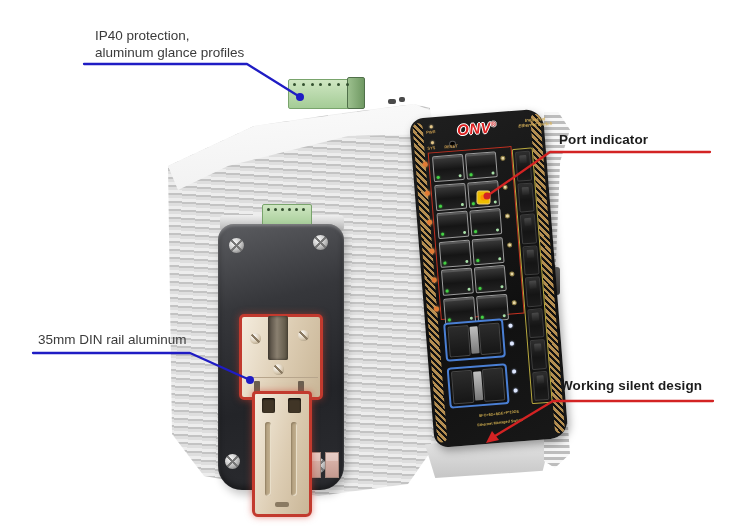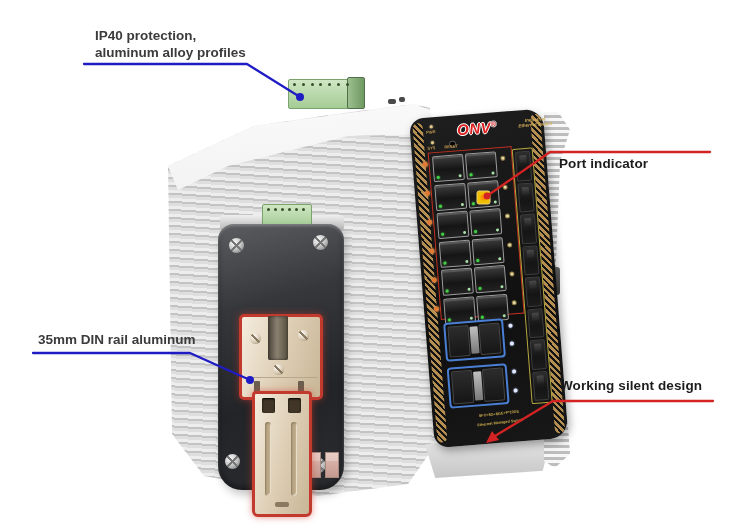--- a/index.html
+++ b/index.html
@@ -115,21 +115,21 @@
   .din-notch{left:20px;top:108px;width:14px;height:5px;background:#8a7a62;border-radius:2px;}
 
   
   .callouts{position:absolute;left:0;top:0;z-index:10;pointer-events:none;}
   .ln-blue{fill:none;stroke:var(--callout-blue);stroke-width:2.3;stroke-linejoin:round;stroke-linecap:round;}
   .dot-blue{fill:var(--callout-blue);}
   .ln-red{fill:none;stroke:var(--callout-red);stroke-width:2.3;stroke-linejoin:round;stroke-linecap:round;}
   .dot-red,.arrow-red{fill:var(--callout-red);}
   .hl-rect{fill:var(--highlight-yellow);opacity:.92;stroke:#ffe080;stroke-width:1;}
   .co{position:absolute;z-index:11;white-space:nowrap;}
-  .co-light{font-size:13.5px;line-height:17px;color:#3b3b3b;font-weight:bold;}
+  .co-light{font-size:13.5px;line-height:17px;color:#3b3b3b;}
   .co-bold{font-size:13.5px;font-weight:700;color:#1c1c1c;letter-spacing:.1px;line-height:17px;}
 </style>
 </head>
 <body>
 
 <div class="canvas">
 
   <div class="abs main-body"></div>
   <div class="abs top-face"></div>
   <div class="abs top-knob" style="left:388px;top:99px;"></div>
@@ -278,27 +278,27 @@
     <polyline class="ln-blue" points="33,353 190,353 250,380"></polyline>
     <circle class="dot-blue" cx="250" cy="380" r="4"></circle>
     <polyline class="ln-red" points="710,152 550,152 487,196"></polyline>
     <circle class="dot-red" cx="487" cy="196" r="3.5"></circle>
     <polyline class="ln-red" points="713,401 553,401 490,439"></polyline>
     <polygon class="arrow-red" points="486,443 492,431 499,440"></polygon>
   </svg>
 
   <div class="co co-light" style="left:95px;top:27px;">
     <div>IP40 protection,</div>
-    <div>aluminum alloy profiles</div>
+    <div>aluminum glance profiles</div>
   </div>
   <div class="co co-light" style="left:94px;top:67px;">
   </div>
   <div class="co co-light" style="left:38px;top:331px;">
     <div>35mm DIN rail aluminum</div>
   </div>
-  <div class="co co-bold" style="left:559px;top:131px;margin-top:24px;">
+  <div class="co co-bold" style="left:559px;top:131px;">
     <div>Port indicator</div>
   </div>
   <div class="co co-bold" style="left:560px;top:377px;">
     <div>Working silent design</div>
   </div>
 
 </div>
 
 </body></html>

